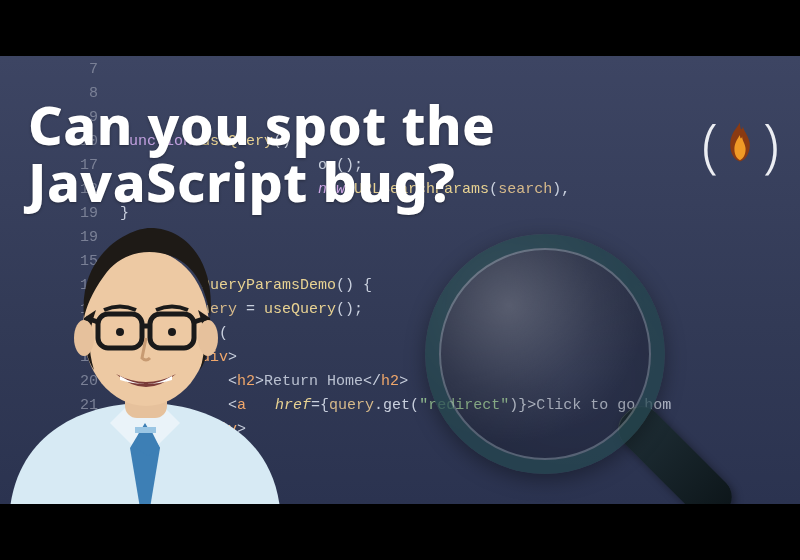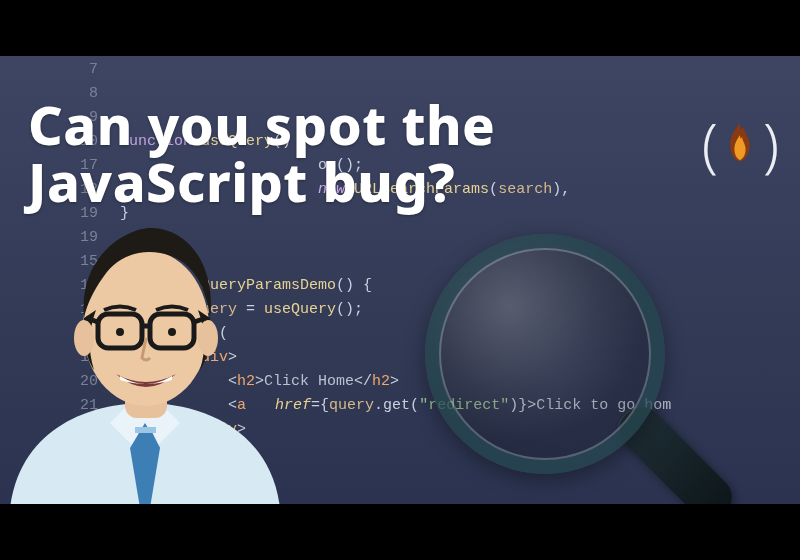--- a/index.html
+++ b/index.html
@@ -121,21 +121,21 @@
 <span class="ln">10</span><span class="kw2">function</span> <span class="fn">useQuery</span>()
 <span class="ln">17</span>                      on();
 <span class="ln">12</span>                      <span class="kw">new</span> <span class="fn">URLSearchParams</span>(<span class="var">search</span>),
 <span class="ln">19</span>}
 <span class="ln">19</span>
 <span class="ln">15</span>
 <span class="ln">16</span><span class="kw2">function</span> <span class="fn">QueryParamsDemo</span>() {
 <span class="ln">17</span>    <span class="kw">let</span> <span class="var">query</span> = <span class="fn">useQuery</span>();
 <span class="ln">18</span>    <span class="kw">return</span> (
 <span class="ln">19</span>        &lt;<span class="tag">div</span>&gt;
-<span class="ln">20</span>            &lt;<span class="tag">h2</span>&gt;<span class="punc">Click Home</span>&lt;/<span class="tag">h2</span>&gt;
+<span class="ln">20</span>            &lt;<span class="tag">h2</span>&gt;<span class="punc">Return Home</span>&lt;/<span class="tag">h2</span>&gt;
 <span class="ln">21</span>            &lt;<span class="tag">a</span> <span class="attr">href</span>={<span class="var">query</span>.get(<span class="str">"redirect"</span>)}&gt;<span class="punc">Click to go hom</span>
 <span class="ln">22</span>        &lt;/<span class="tag">div</span>&gt;
 <span class="ln">23</span>    );
 <span class="ln">24</span>}</pre>
 
   <div class="mag">
     <div class="handle"></div>
     <div class="lens"></div>
   </div>
 

